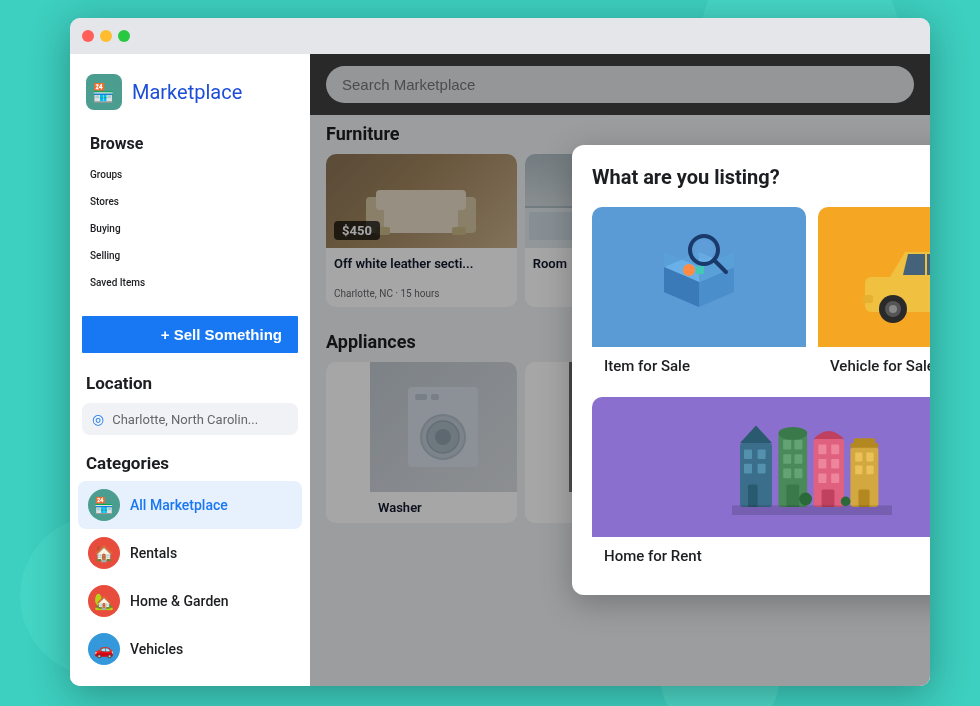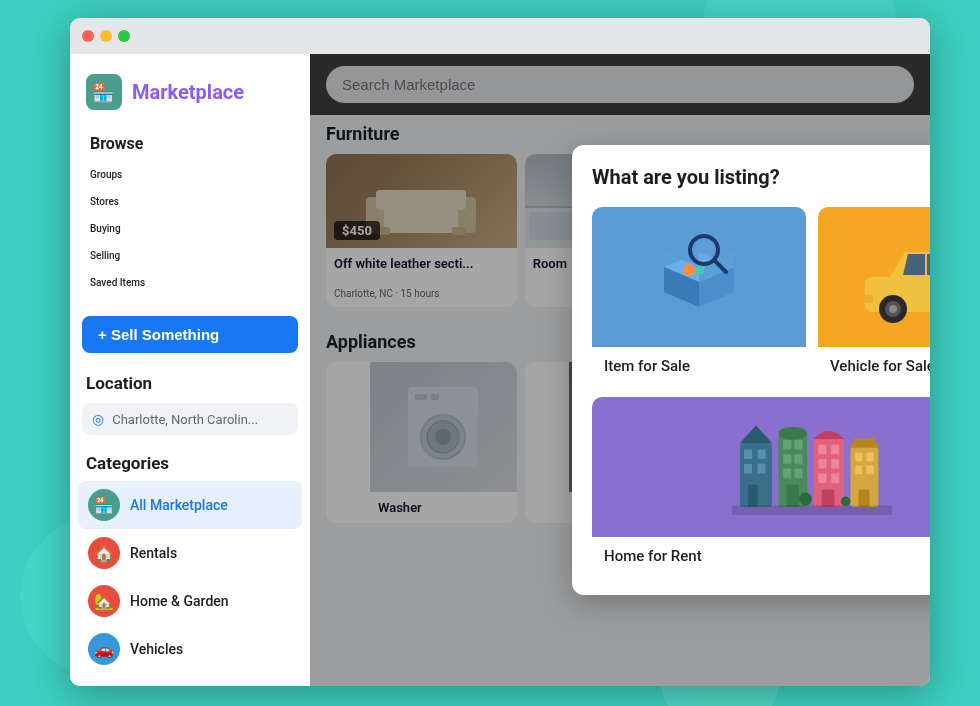--- a/index.html
+++ b/index.html
@@ -97,22 +97,22 @@
       width: 36px; height: 36px;
       background: #4a9d8f;
       border-radius: 8px;
       display: flex; align-items: center; justify-content: center;
       color: white;
       font-size: 18px;
       flex-shrink: 0;
     }
     .sidebar-title {
       font-size: 20px;
-      font-weight: 700;
-      color: #8b5cf6;
+      font-weight: 400;
+      color: #1d4ed8;
     }
 
     .sidebar-nav {
       padding: 0 8px;
       margin-bottom: 12px;
     }
     .sidebar-nav-item {
       display: block;
       padding: 8px 12px;
       border-radius: 8px;
@@ -121,27 +121,27 @@
       color: #1c1e21;
       cursor: pointer;
       text-decoration: none;
     }
 
     .sell-btn {
       margin: 8px 12px;
       background: #1877f2;
       color: white;
       border: none;
-      border-radius: 8px;
+      border-radius: 1px;
       padding: 10px 16px;
       font-size: 15px;
       font-weight: 600;
       cursor: pointer;
       width: calc(100% - 24px);
-      text-align: left;
+      text-align: right;
     }
 
     .sidebar-section {
       padding: 12px 16px 4px;
       font-size: 17px;
       font-weight: 700;
       color: #1c1e21;
     }
 
     .location-box {

